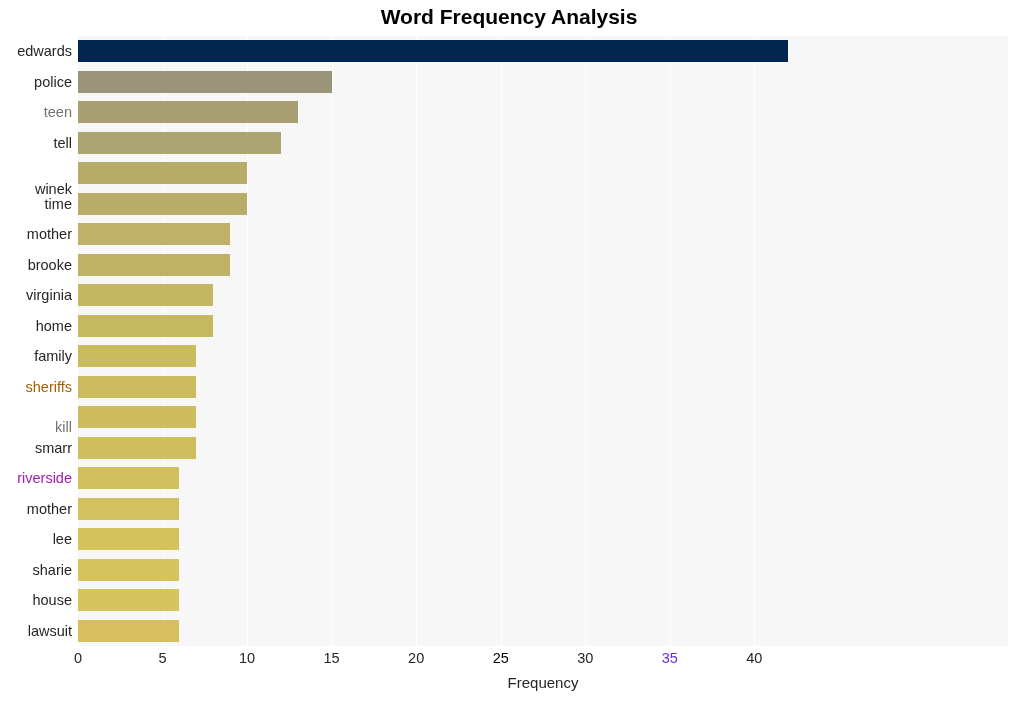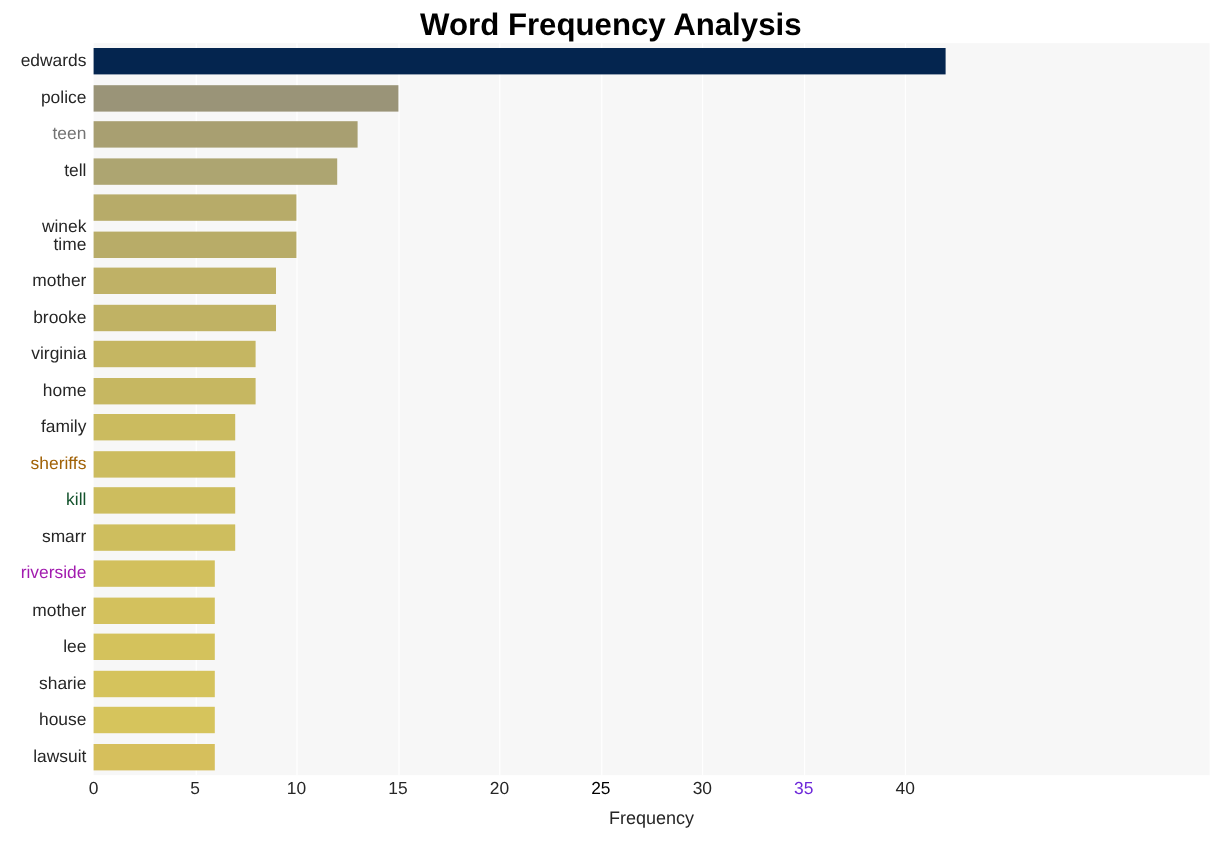--- a/index.html
+++ b/index.html
@@ -18,21 +18,21 @@
     width: 1018px;
     height: 701px;
     background: #ffffff;
   }
   #chart-title {
     position: absolute;
     left: 0;
     top: 5px;
     width: 1018px;
     text-align: center;
-    font-size: 26px;
+    font-size: 21px;
     font-weight: bold;
     color: #000000;
     letter-spacing: 0px;
   }
   #plot-area {
     position: absolute;
     left: 78px;
     top: 36px;
     width: 930px;
     height: 610px;
@@ -194,21 +194,21 @@
       <div class="ylabel" style="top: 61px; height: 30.5px; line-height: 30.5px; color: #737373;">teen</div>
       <div class="ylabel" style="top: 91.5px; height: 30.5px; line-height: 30.5px; color: rgb(38, 38, 38);">tell</div>
       <div class="ylabel" style="top: 138px; height: 30.5px; line-height: 30.5px; color: rgb(38, 38, 38);">winek</div>
       <div class="ylabel" style="top: 152.5px; height: 30.5px; line-height: 30.5px; color: rgb(38, 38, 38);">time</div>
       <div class="ylabel" style="top: 183px; height: 30.5px; line-height: 30.5px; color: rgb(38, 38, 38);">mother</div>
       <div class="ylabel" style="top: 213.5px; height: 30.5px; line-height: 30.5px; color: rgb(38, 38, 38);">brooke</div>
       <div class="ylabel" style="top: 244px; height: 30.5px; line-height: 30.5px; color: rgb(38, 38, 38); padding-left: 17px;">virginia</div>
       <div class="ylabel" style="top: 274.5px; height: 30.5px; line-height: 30.5px; color: rgb(38, 38, 38);">home</div>
       <div class="ylabel" style="top: 305px; height: 30.5px; line-height: 30.5px; color: rgb(38, 38, 38);">family</div>
       <div class="ylabel" style="top: 335.5px; height: 30.5px; line-height: 30.5px; color: #a16207;">sheriffs</div>
-      <div class="ylabel" style="top: 366px; height: 30.5px; line-height: 30.5px; color: #14532d;">kill</div>
+      <div class="ylabel" style="top: 376px; height: 30.5px; line-height: 30.5px; color: #737373;">kill</div>
       <div class="ylabel" style="top: 396.5px; height: 30.5px; line-height: 30.5px; color: rgb(38, 38, 38);">smarr</div>
       <div class="ylabel" style="top: 427px; height: 30.5px; line-height: 30.5px; color: #a21caf;">riverside</div>
       <div class="ylabel" style="top: 457.5px; height: 30.5px; line-height: 30.5px; color: rgb(38, 38, 38);">mother</div>
       <div class="ylabel" style="top: 488px; height: 30.5px; line-height: 30.5px; color: rgb(38, 38, 38);">lee</div>
       <div class="ylabel" style="top: 518.5px; height: 30.5px; line-height: 30.5px; color: rgb(38, 38, 38);">sharie</div>
       <div class="ylabel" style="top: 549px; height: 30.5px; line-height: 30.5px; color: rgb(38, 38, 38);">house</div>
       <div class="ylabel" style="top: 579.5px; height: 30.5px; line-height: 30.5px; color: rgb(38, 38, 38);">lawsuit</div>
     </div>
 
   <div id="xlabels-layer">

